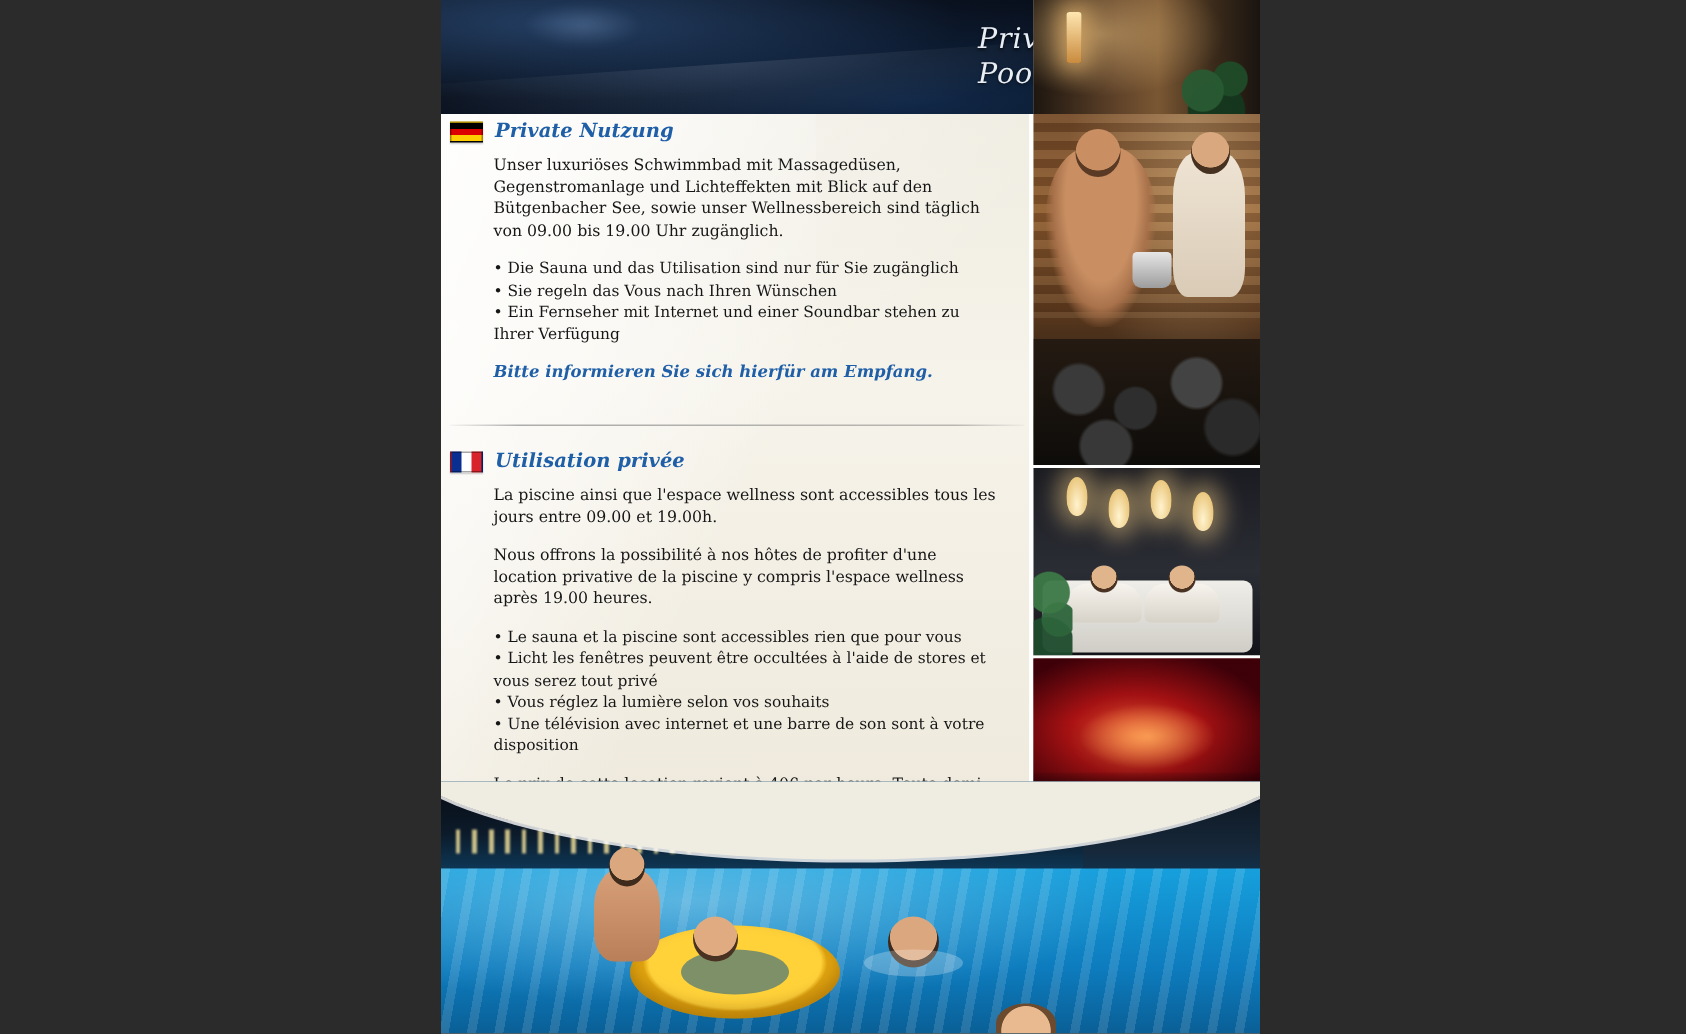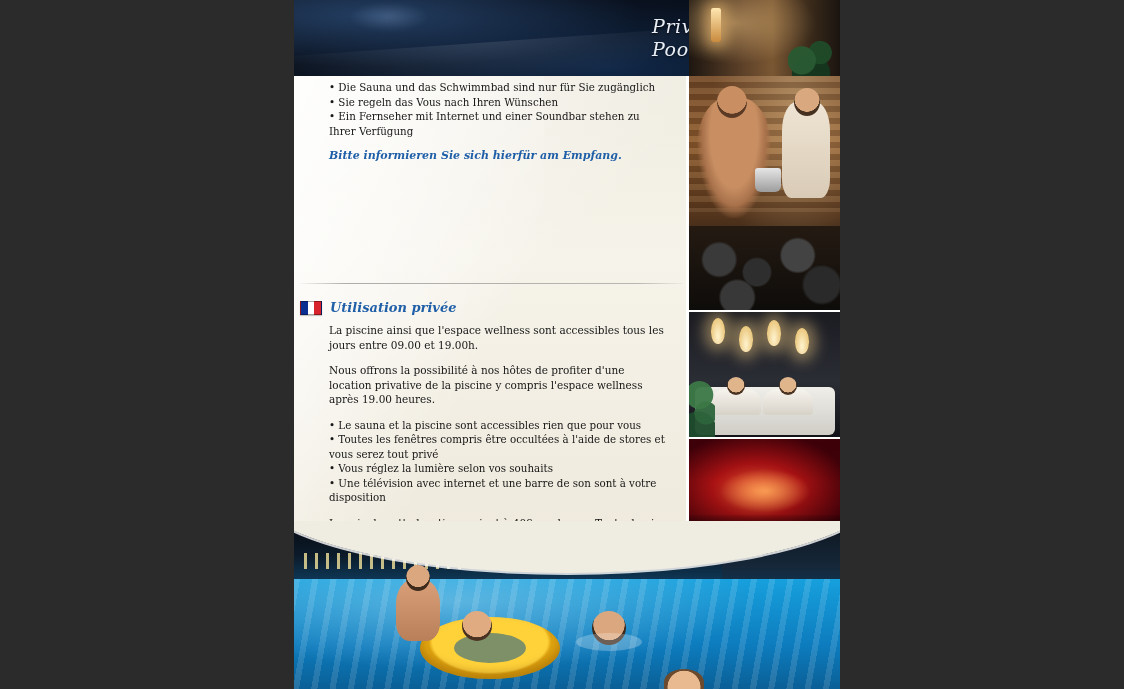--- a/index.html
+++ b/index.html
@@ -384,40 +384,45 @@
       <div class="header-photo">
         <div class="hp-wall"></div>
         <div class="hp-lamp"></div>
         <div class="hp-plant"></div>
       </div>
     </div>
 
     <div class="body-bg"></div>
 
     <div class="col sec-de">
+      <div class="sec-head">
+        <span class="flag flag-de"></span>
+        <span class="sec-title">Private Nutzung</span>
+      </div>
+      <p class="p">Unser luxuriöses Schwimmbad mit Massagedüsen, Gegenstromanlage und Lichteffekten mit Blick auf den Bütgenbacher See, sowie unser Wellnessbereich sind täglich von 09.00 bis 19.00 Uhr zugänglich.</p>
       <div class="bullets">
-        <div>• Die Sauna und das Schwimmbad sind nur für Sie zugänglich</div>
+        <div>• Die Sauna und das Utilisation sind nur für Sie zugänglich</div>
         <div>• Sie regeln das Vous nach Ihren Wünschen</div>
         <div>• Ein Fernseher mit Internet und einer Soundbar stehen zu Ihrer Verfügung</div>
       </div>
       <div class="cta">Bitte informieren Sie sich hierfür am Empfang.</div>
     </div>
 
     <div class="divider"></div>
 
     <div class="col sec-fr">
       <div class="sec-head">
         <span class="flag flag-fr"></span>
         <span class="sec-title">Utilisation privée</span>
       </div>
       <p class="p">La piscine ainsi que l'espace wellness sont accessibles tous les jours entre 09.00 et 19.00h.</p>
       <p class="p">Nous offrons la possibilité à nos hôtes de profiter d'une location privative de la piscine y compris l'espace wellness après 19.00 heures.</p>
       <div class="bullets">
         <div>• Le sauna et la piscine sont accessibles rien que pour vous</div>
-        <div>• Toutes les fenêtres compris être occultées à l'aide de stores et vous serez tout privé</div>
+        <div>• Licht les fenêtres peuvent être occultées à l'aide de stores et vous serez tout privé</div>
         <div>• Vous réglez la lumière selon vos souhaits</div>
         <div>• Une télévision avec internet et une barre de son sont à votre disposition</div>
       </div>
       <p class="p">Le prix  de cette location revient à 40€ par heure. Toute demi-heure supplémentaire est facturée à 15€.</p>
       <div class="cta">Veuillez-vous informer à l'accueil.</div>
     </div>
 
     <div class="sheet-sep"></div>
 
     <div class="strip ph-sauna">

